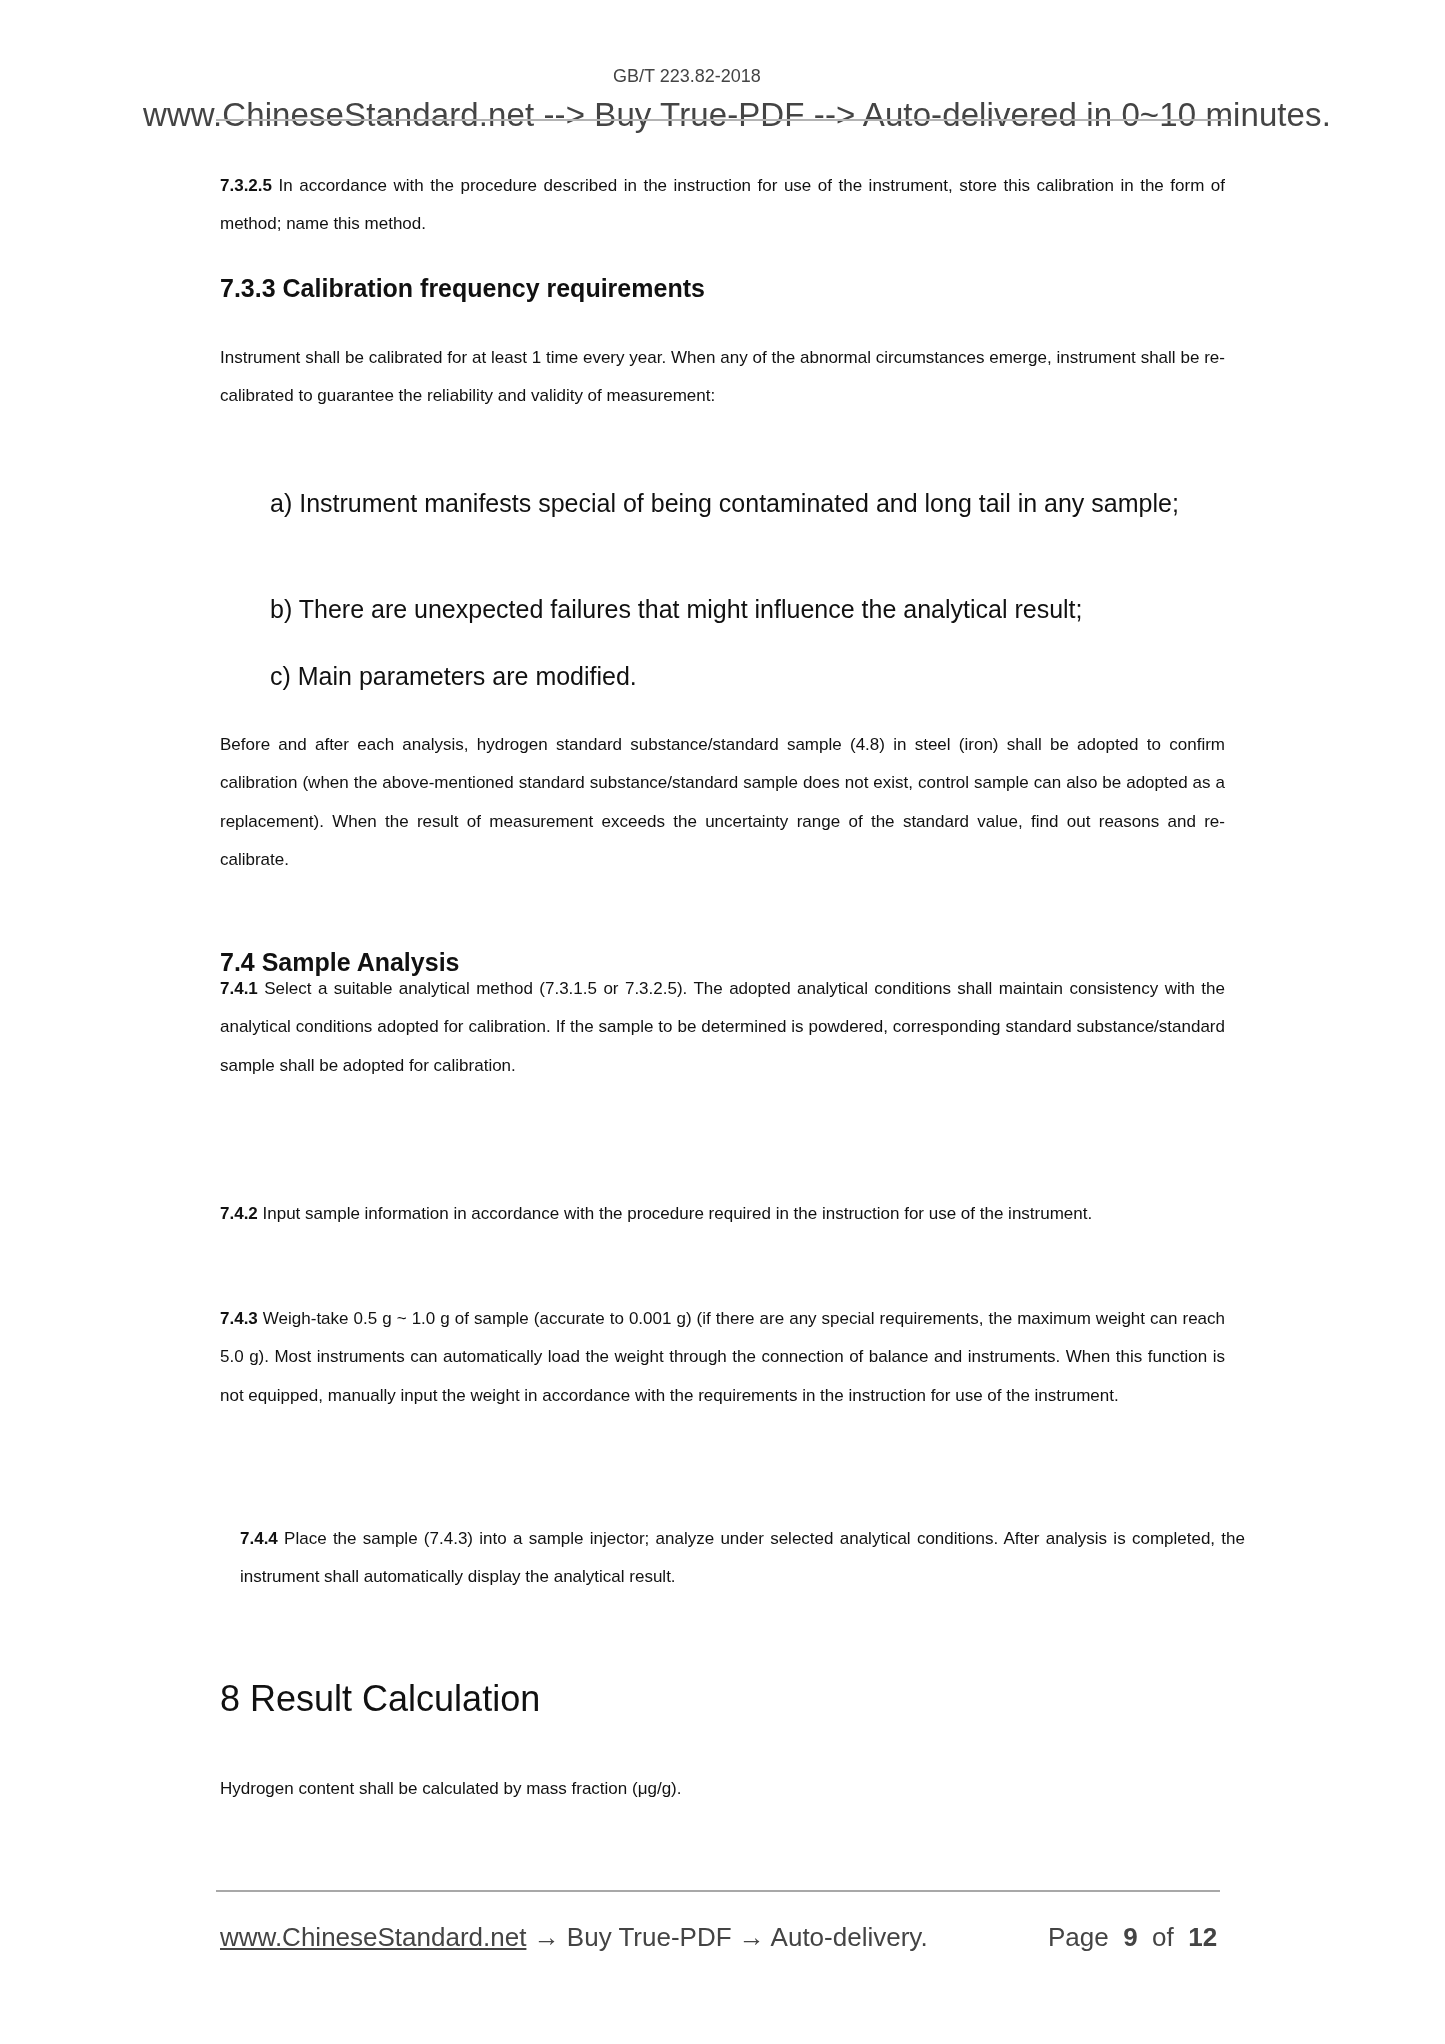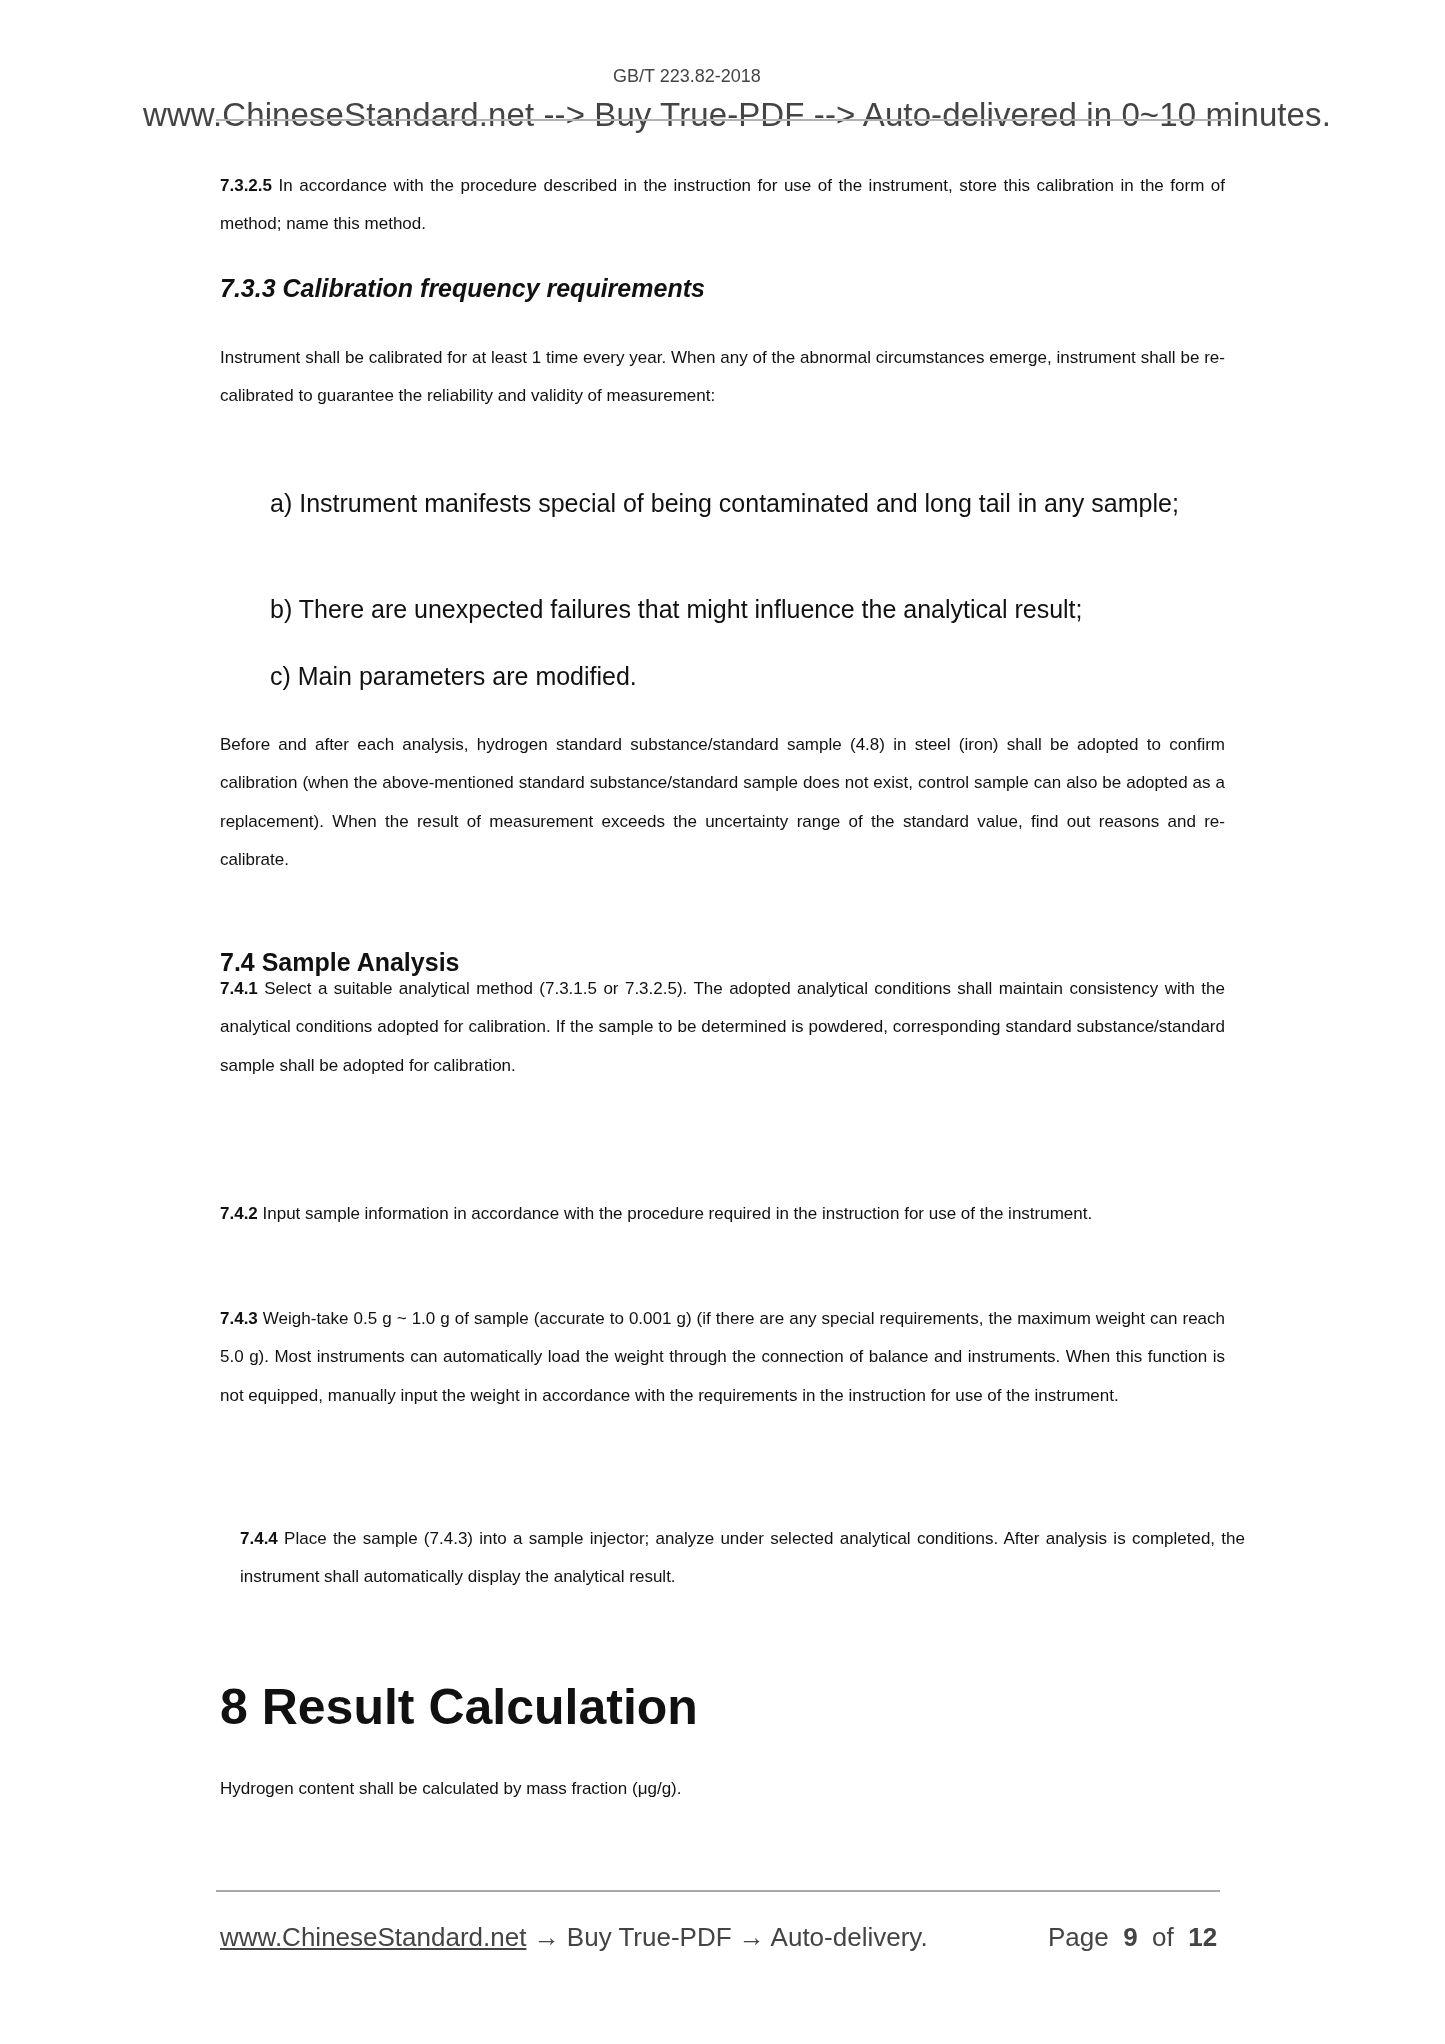--- a/index.html
+++ b/index.html
@@ -6,21 +6,21 @@
   body { width:1445px; height:2044px; position:relative; overflow:hidden;
          font-family:"Liberation Sans", sans-serif; color:#111; }
   .hdr { position:absolute; left:143px; top:56px; font-size:33px; color:#444;
          white-space:nowrap; letter-spacing:0.1px;margin-top:40px; }
   .hdr-std { position:absolute; left:613px; top:66px; font-size:18px; color:#444; white-space:nowrap; }
   .hdr-rule { position:absolute; left:216px; top:119px; width:1014px; height:2px; background:#b3b3b3; }
   .p { position:absolute; left:220px; width:1005px; font-size:17px; line-height:38.3px;
        text-align:justify; color:#111; }
   .p b { font-weight:bold; }
   .h { position:absolute; left:220px; font-size:25px; font-weight:bold; color:#111; }
-  .h1 { position:absolute; left:220px; font-size:50px; font-weight:bold; color:#111;text-align:center; }
+  .h1 { position:absolute; left:220px; font-size:36px; font-weight:normal; color:#111;text-align:center; }
   .li { position:absolute; left:270px; width:955px; font-size:25px; line-height:38.3px;
         text-align:justify; }
   .li .lab { display:inline; }
   .li-cont { padding-left:36px; text-indent:-36px; }
   .ftr-rule { position:absolute; left:216px; top:1890px; width:1004px; height:2px; background:#a8a8a8; }
   .ftr { position:absolute; left:220px; top:1922px; font-size:26px; color:#444; white-space:nowrap; }
   .ftr a { color:#444; text-decoration:underline; }
   .pg { position:absolute; left:1048px; top:1922px; font-size:26px; color:#444; white-space:nowrap; }
   .pg b { font-weight:bold; }
 </style>
@@ -28,21 +28,21 @@
 <body>
 
 <div class="hdr">www.ChineseStandard.net --&gt; Buy True-PDF --&gt; Auto-delivered in 0~10 minutes.</div>
 <div class="hdr-std">GB/T 223.82-2018</div>
 <div class="hdr-rule"></div>
 
 <div class="p" style="top:167px;">
   <b>7.3.2.5</b><span> In accordance with the procedure described in the instruction for use of the instrument, store this calibration in the form of method; name this method.</span>
 </div>
 
-<div class="h" style="top:274px;font-style:italic;">7.3.3 Calibration frequency requirements</div>
+<div class="h" style="top:274px;">7.3.3 Calibration frequency requirements</div>
 
 <div class="p" style="top:339px;">Instrument shall be calibrated for at least 1 time every year. When any of the abnormal circumstances emerge, instrument shall be re-calibrated to guarantee the reliability and validity of measurement:</div>
 
 <div class="li li-cont" style="top:484px;">
   <span class="lab">a)</span> <span>Instrument manifests special of being contaminated and long tail in any sample;</span>
 </div>
 <div class="li" style="top:590px;">
   <span>b)</span> <span>There are unexpected failures that might influence the analytical result;</span>
 </div>
 <div class="li" style="top:657px;">

